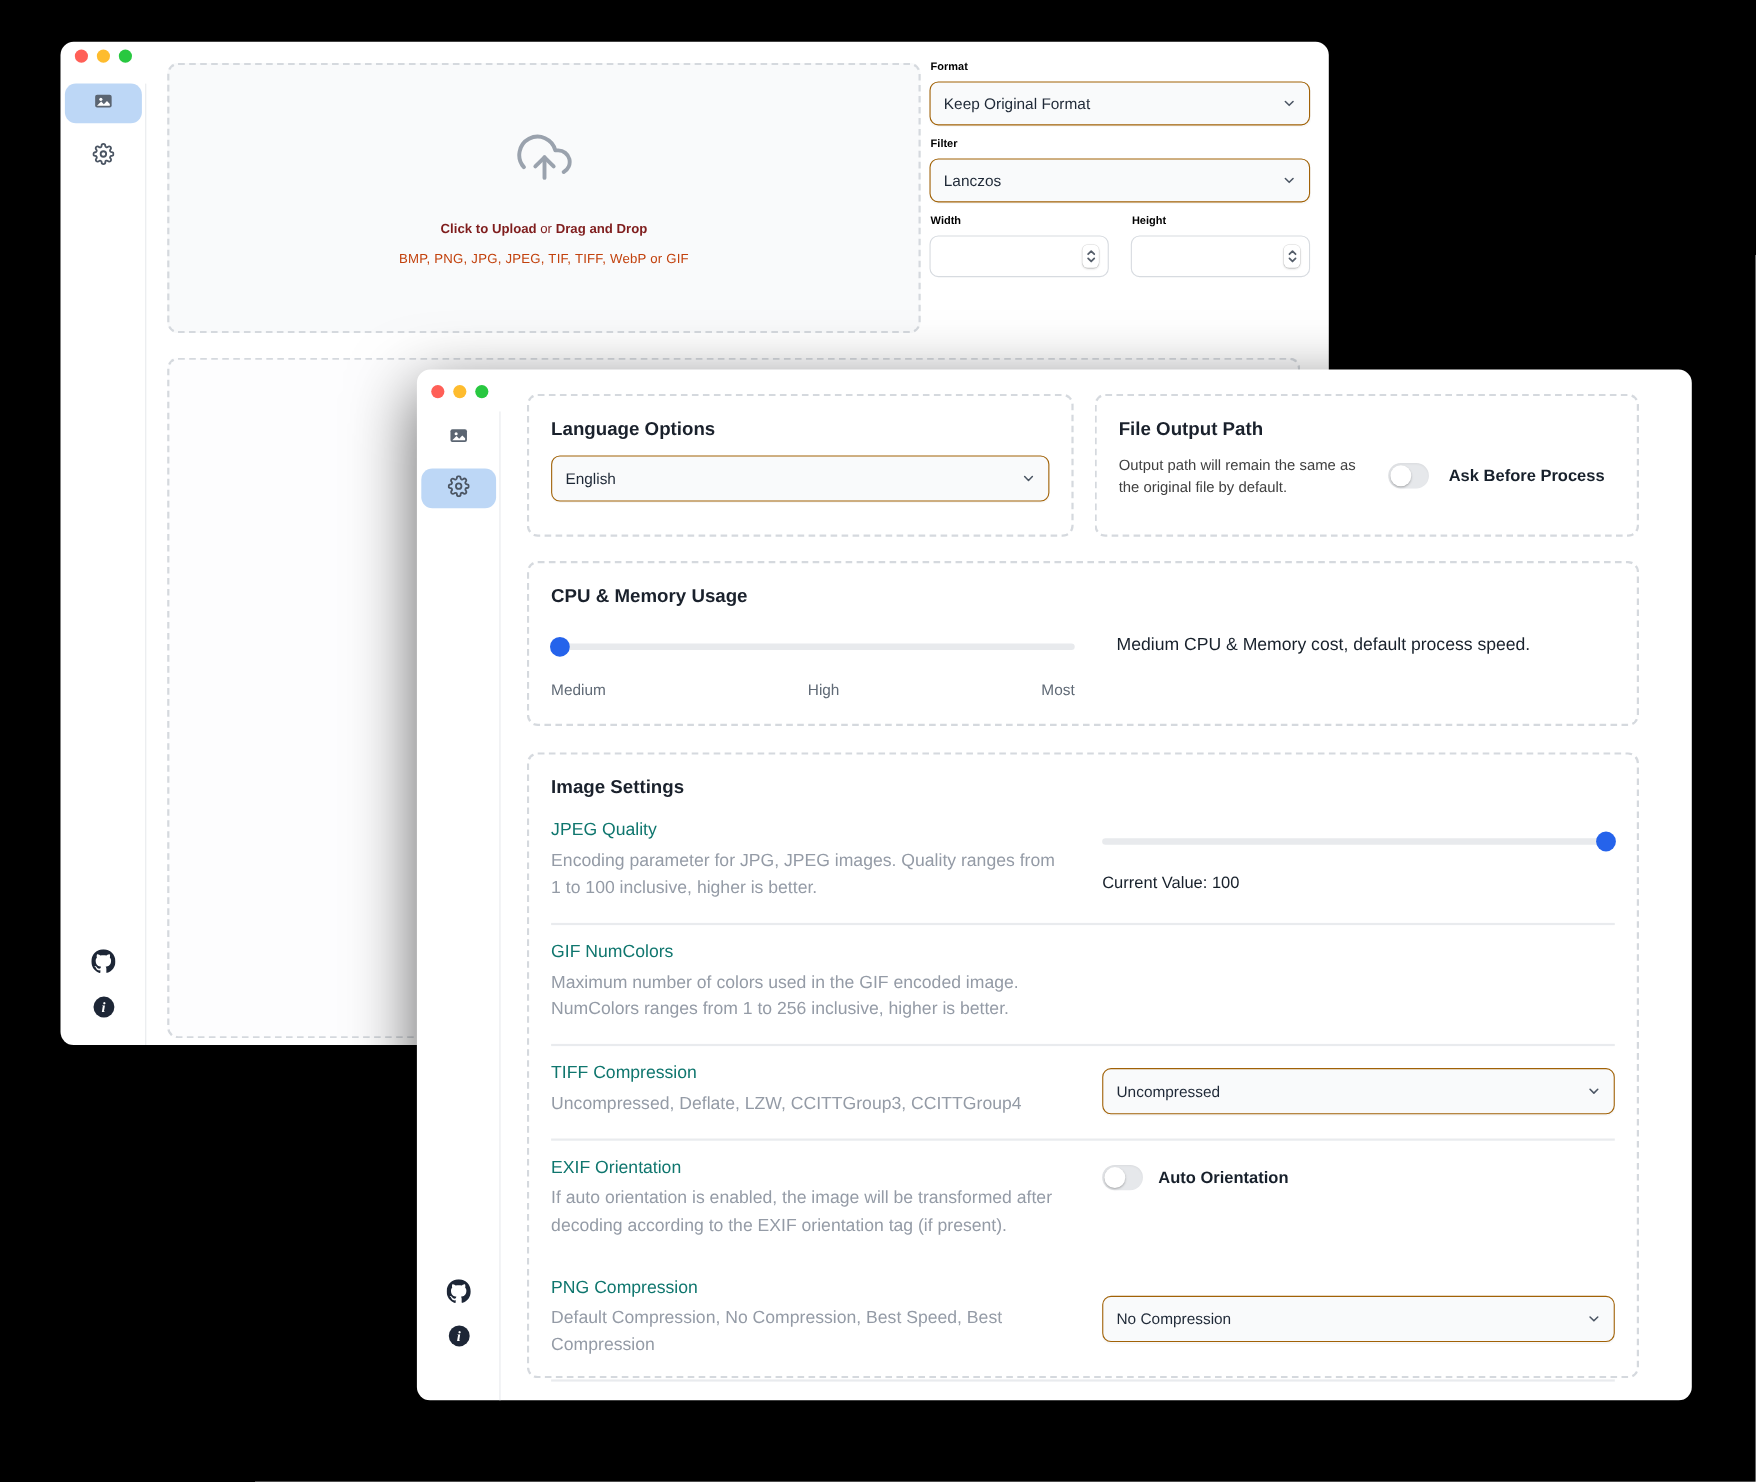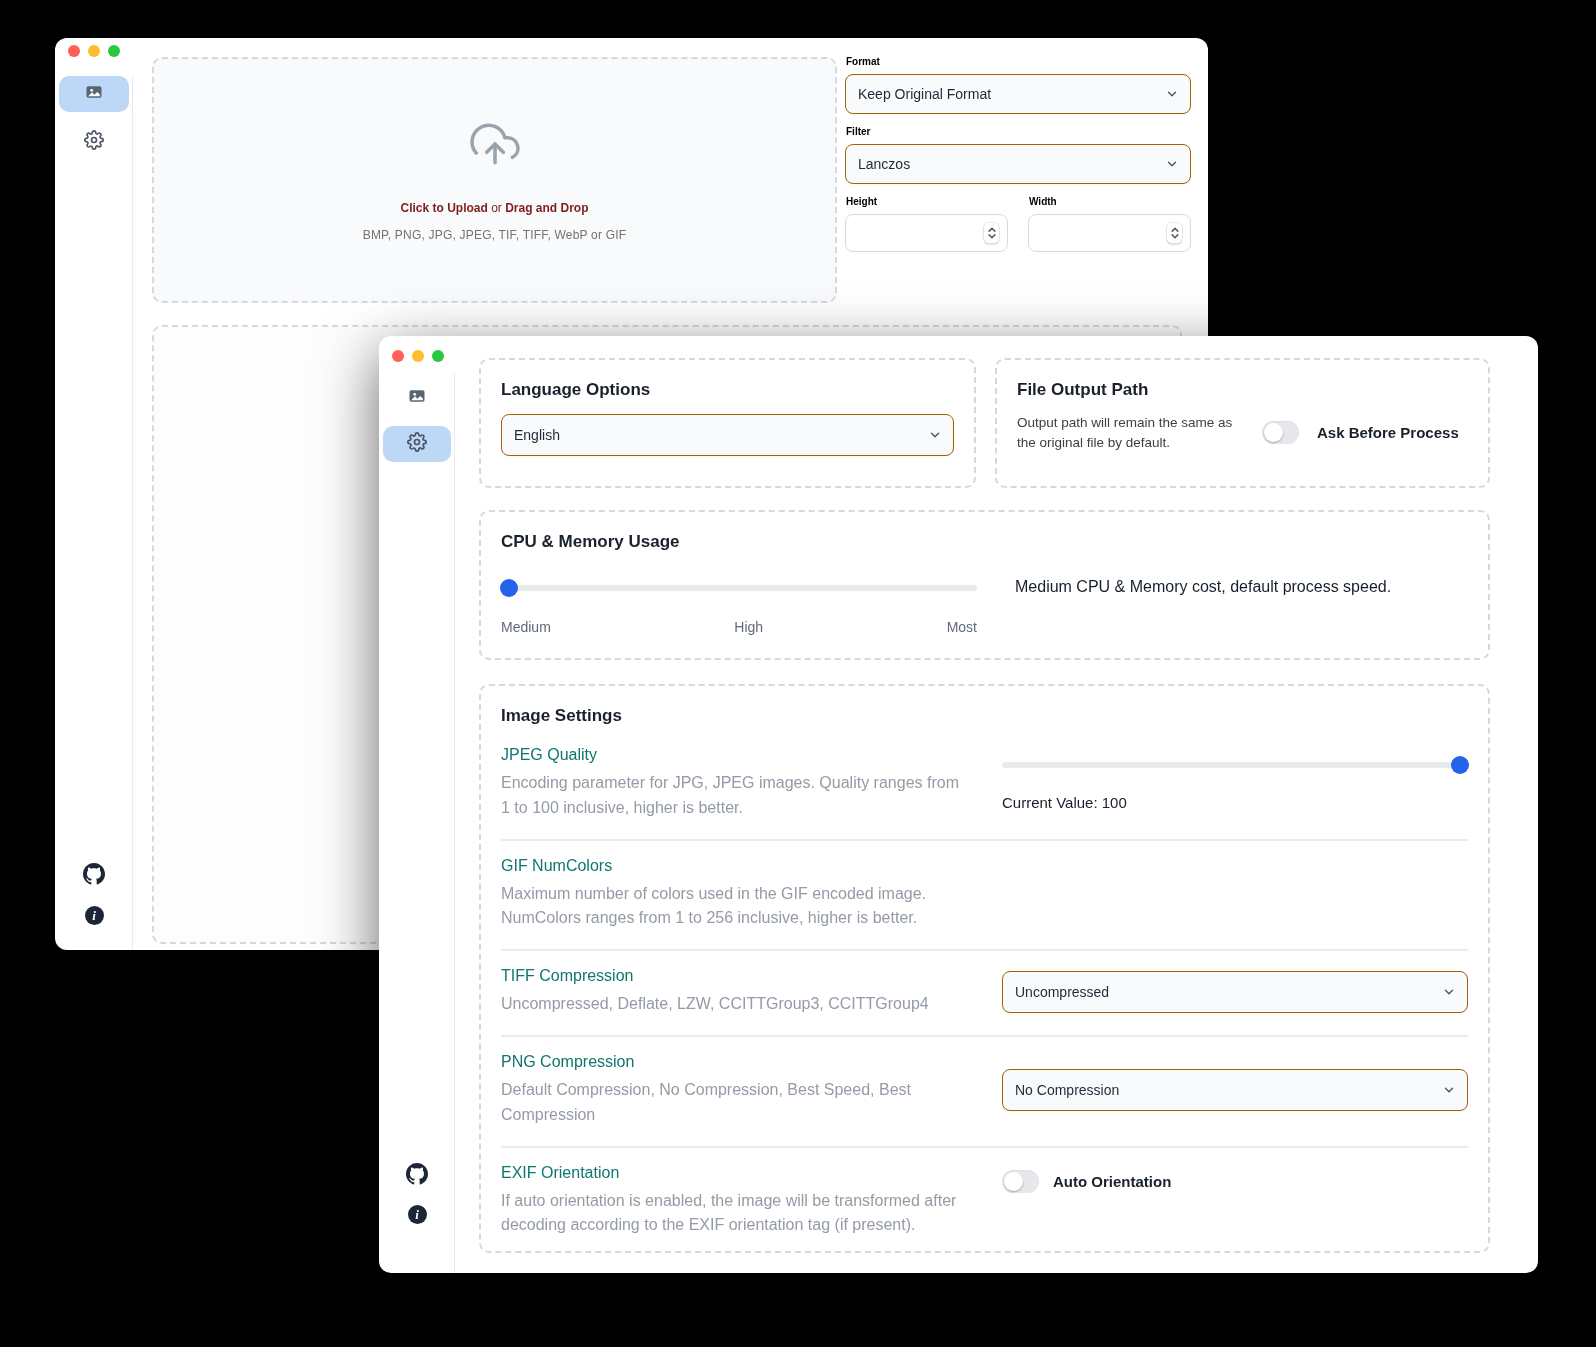--- a/index.html
+++ b/index.html
@@ -34,21 +34,21 @@
   .info-dot{width:19px;height:19px;border-radius:50%;background:#1d2636;color:#fff;
     display:flex;align-items:center;justify-content:center;
     font-family:"Liberation Serif","DejaVu Serif",serif;font-weight:700;font-style:italic;font-size:13px;line-height:1;}
 
   
   .upload-box{position:absolute;left:97px;top:19px;width:681px;height:242px;
     border:2px dashed #d5d9de;border-radius:10px;background:#f9fafb;
     display:flex;flex-direction:column;align-items:center;justify-content:center;cursor:pointer;}
   .upload-title{margin-top:28px;font-size:12px;color:#7f1d1d;}
   .upload-title b{font-weight:700;}
-  .upload-sub{margin-top:13px;font-size:12px;color:#737373;letter-spacing:.2px;}
+  .upload-sub{margin-top:13px;font-size:12px;color:#c2410c;letter-spacing:.2px;}
   .list-box{position:absolute;left:97px;top:287px;width:1026px;height:615px;
     border:2px dashed #d5d9de;border-radius:10px;background:#fdfdfe;}
 
   .options{position:absolute;left:790px;top:18px;width:346px;}
   .opt-label{font-size:10px;font-weight:700;color:#000000;margin:0 0 7px 1px;}
   .select{height:38px;border:1px solid #a16207;border-radius:8px;background:#f9fafb;
     display:flex;align-items:center;padding:0 34px 0 12px;font-size:14px;color:#1f2937;
     position:relative;cursor:pointer;box-shadow:0 1px 1px rgba(16,24,40,.03);}
   .select .chev{position:absolute;right:11px;top:50%;transform:translateY(-50%);display:flex;}
   .opt-gap{margin-top:12px;}
@@ -171,35 +171,35 @@
     <div class="select">
       <span>Lanczos</span>
       <span class="chev">
         <svg width="14" height="14" viewBox="0 0 24 24" fill="none" stroke="#4b5563" stroke-width="2.4" stroke-linecap="round" stroke-linejoin="round">
             <polyline points="6 9 12 15 18 9"></polyline>
           </svg>
       </span>
     </div>
     <div class="dim-row">
       <div class="dim-col">
-        <div class="opt-label">Height</div>
+        <div class="opt-label">Width</div>
         <div class="num-wrap">
           <input class="num-input" type="text" value="" style="">
           <span class="stepper">
             <svg width="8" height="6" viewBox="0 0 10 7" fill="none" stroke="#555e6a" stroke-width="2" stroke-linecap="round" stroke-linejoin="round">
                 <polyline points="1.5 5.5 5 2 8.5 5.5"></polyline>
               </svg>
             <svg width="8" height="6" viewBox="0 0 10 7" fill="none" stroke="#555e6a" stroke-width="2" stroke-linecap="round" stroke-linejoin="round">
                 <polyline points="1.5 1.5 5 5 8.5 1.5"></polyline>
               </svg>
           </span>
         </div>
       </div>
       <div class="dim-col">
-        <div class="opt-label">Width</div>
+        <div class="opt-label">Height</div>
         <div class="num-wrap">
           <input class="num-input" type="text" value="" style="">
           <span class="stepper">
             <svg width="8" height="6" viewBox="0 0 10 7" fill="none" stroke="#555e6a" stroke-width="2" stroke-linecap="round" stroke-linejoin="round">
                 <polyline points="1.5 5.5 5 2 8.5 5.5"></polyline>
               </svg>
             <svg width="8" height="6" viewBox="0 0 10 7" fill="none" stroke="#555e6a" stroke-width="2" stroke-linecap="round" stroke-linejoin="round">
                 <polyline points="1.5 1.5 5 5 8.5 1.5"></polyline>
               </svg>
           </span>
@@ -320,43 +320,43 @@
           <span>Uncompressed</span>
           <span class="chev">
             <svg width="14" height="14" viewBox="0 0 24 24" fill="none" stroke="#4b5563" stroke-width="2.4" stroke-linecap="round" stroke-linejoin="round">
                 <polyline points="6 9 12 15 18 9"></polyline>
               </svg>
           </span>
         </div>
       </div>
     </div>
 
+    <div class="set-row last">
+      <div>
+        <div class="set-label">EXIF Orientation</div>
+        <div class="set-desc">If auto orientation is enabled, the image will be transformed after decoding according to the EXIF orientation tag (if present).</div>
+      </div>
+      <div class="right-toggle">
+        <button class="toggle">
+            <span class="knob"></span>
+          </button>
+        <div class="toggle-label">Auto Orientation</div>
+      </div>
+    </div>
+
     <div class="set-row">
       <div>
         <div class="set-label">PNG Compression</div>
         <div class="set-desc">Default Compression, No Compression, Best Speed, Best Compression</div>
       </div>
       <div class="right-select">
         <div class="select">
           <span>No Compression</span>
           <span class="chev">
             <svg width="14" height="14" viewBox="0 0 24 24" fill="none" stroke="#4b5563" stroke-width="2.4" stroke-linecap="round" stroke-linejoin="round">
                 <polyline points="6 9 12 15 18 9"></polyline>
               </svg>
           </span>
         </div>
       </div>
     </div>
-
-    <div class="set-row last">
-      <div>
-        <div class="set-label">EXIF Orientation</div>
-        <div class="set-desc">If auto orientation is enabled, the image will be transformed after decoding according to the EXIF orientation tag (if present).</div>
-      </div>
-      <div class="right-toggle">
-        <button class="toggle">
-            <span class="knob"></span>
-          </button>
-        <div class="toggle-label">Auto Orientation</div>
-      </div>
-    </div>
   </div>
 </section>
 
 </body></html>

